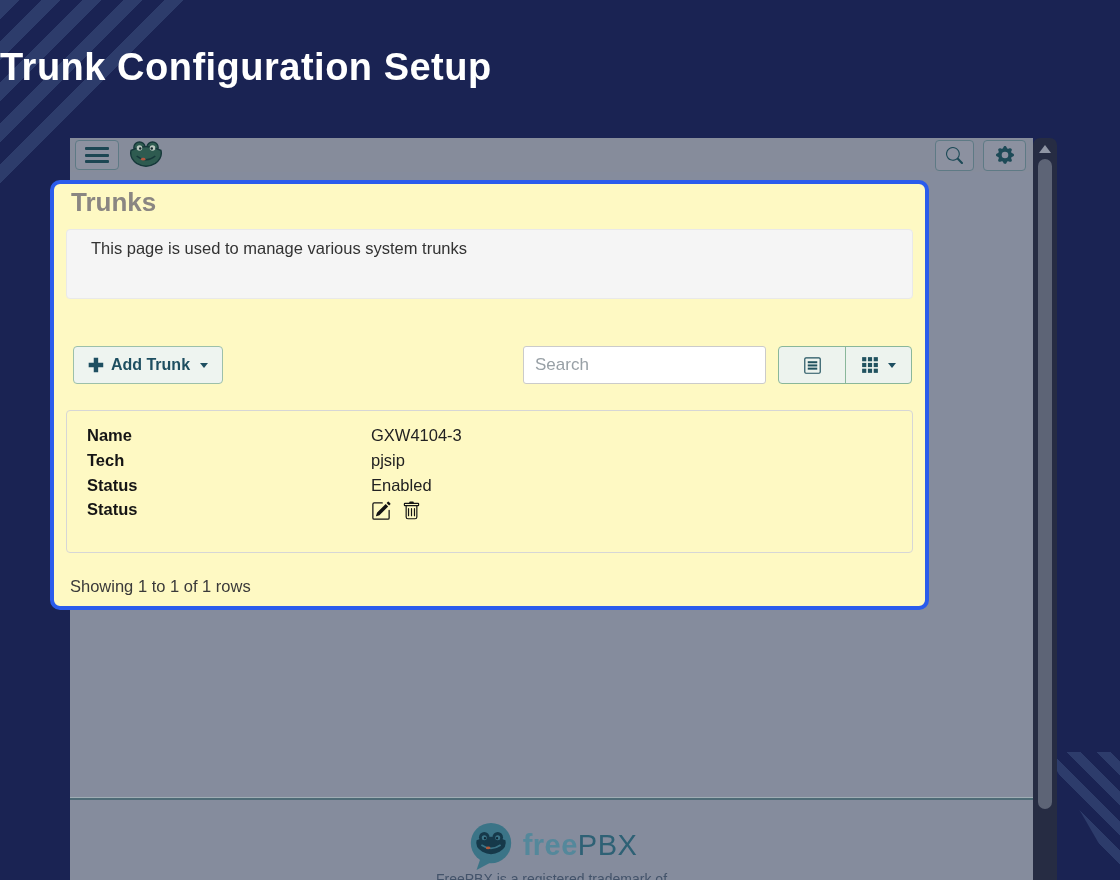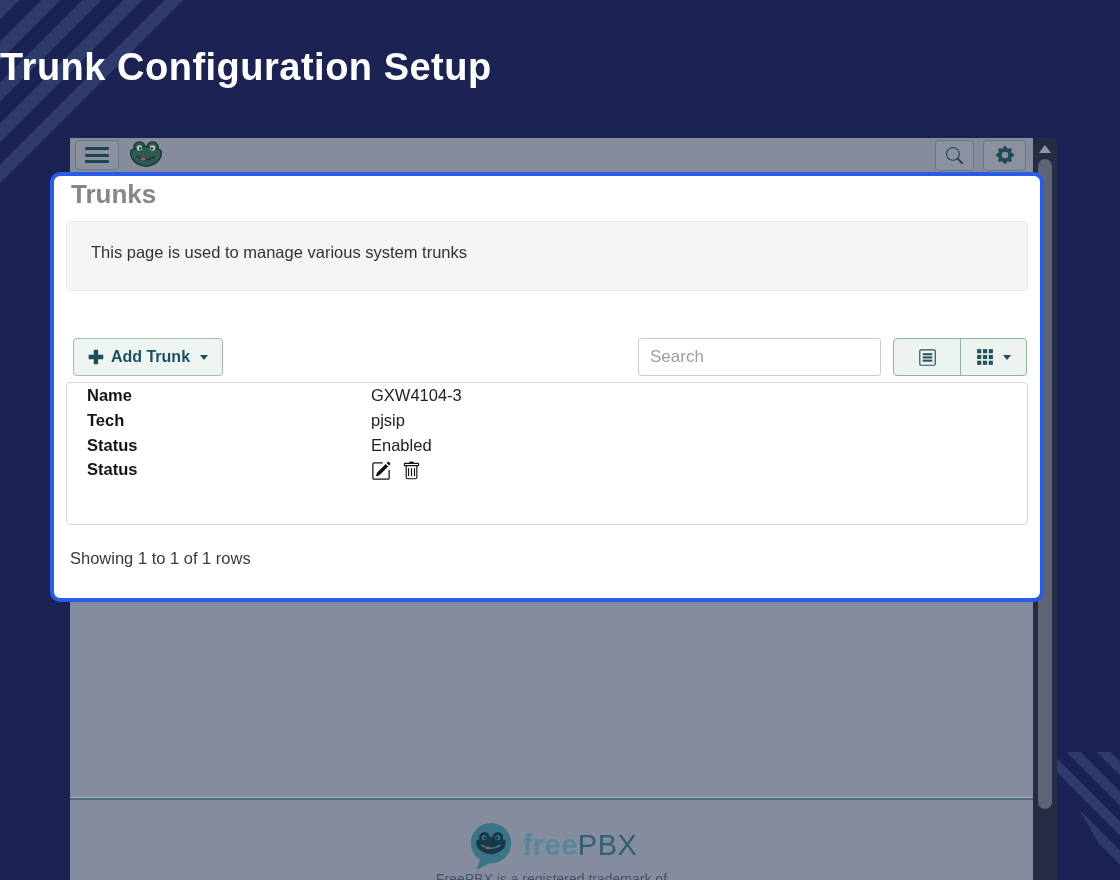--- a/index.html
+++ b/index.html
@@ -44,47 +44,47 @@
   
   .scrollbar{position:absolute;right:0;top:0;width:24px;height:742px;background:#262c43;
     border-radius:7px 7px 0 0;}
   .sb-arrow{position:absolute;top:7px;left:50%;transform:translateX(-50%);width:0;height:0;
     border-left:6px solid transparent;border-right:6px solid transparent;
     border-bottom:8px solid #8f95a4;}
   .sb-thumb{position:absolute;top:21px;left:5px;width:14px;height:650px;background:#5d6476;
     border-radius:7px;}
 
   
-  .highlight-panel{position:absolute;left:50px;top:172px;width:994px;height:430px;
-    background:#ffffff;border:4px solid #2a5cec;border-radius:10px;box-sizing:border-box;
+  .highlight-panel{position:absolute;left:50px;top:180px;width:879px;height:430px;
+    background:#fef9c3;border:4px solid #2a5cec;border-radius:10px;box-sizing:border-box;
     overflow:hidden;z-index:5;}
   .panel-heading{margin:3px 0 0 17px;font-size:26px;font-weight:700;color:#8a8682;}
   .well{margin:11px 12px 0 12px;height:70px;background:#f5f5f5;border:1px solid #e9e9e9;
-    border-radius:4px;box-sizing:border-box;padding:21px 0 0 24px;font-size:16.5px;color:#333;}
+    border-radius:4px;box-sizing:border-box;padding:9px 0 0 24px;font-size:16.5px;color:#333;}
 
   .toolbar{display:flex;align-items:center;margin-top:47px;padding:0 13px 0 19px;}
   .add-btn{height:38px;padding:0 14px;display:flex;align-items:center;gap:7px;
     background:#eef4f0;border:1px solid #9cc0aa;border-radius:4px;color:#1e4f61;
     font-weight:700;font-size:16px;cursor:pointer;}
   .plus-glyph{font-size:19px;font-weight:700;line-height:1;}
   .caret{width:0;height:0;border-left:4.5px solid transparent;border-right:4.5px solid transparent;
     border-top:5px solid #1e4f61;margin-left:3px;}
   .flex-spacer{flex:1;}
   .search-input{width:243px;height:38px;box-sizing:border-box;border:1px solid #cbcbcb;
     border-radius:3px;padding:16px 11px;font-size:17px;color:#444;margin-right:12px;
     font-family:"Liberation Sans",sans-serif;outline:none;}
   .search-input::placeholder{color:#98a0a6;}
   .btn-group{display:flex;border:1px solid #8ab79a;border-radius:4px;overflow:hidden;
     background:#edf3ee;}
   .group-btn{width:66px;height:36px;display:flex;align-items:center;justify-content:center;
     gap:6px;cursor:pointer;background:transparent;border:none;}
   .group-btn + .group-btn{border-left:1px solid #8ab79a;}
 
-  .card{margin:6px 12px 0 12px;height:143px;border:1px solid #d6d6d6;border-radius:4px;
-    box-sizing:border-box;padding:0 0 0 20px;}
+  .card{margin:26px 12px 0 12px;height:143px;border:1px solid #d6d6d6;border-radius:4px;
+    box-sizing:border-box;padding:12px 0 0 20px;}
   .record-row{display:grid;grid-template-columns:284px 1fr;line-height:24.8px;font-size:16.5px;}
   .cell-label{font-weight:700;color:#151515;}
   .cell-value{color:#222;}
   .actions-cell{display:flex;gap:11px;align-items:center;padding-top:3px;}
   .action-btn{background:none;border:none;padding:0;cursor:pointer;display:flex;}
 
   .summary{margin:24px 0 4px 16px;font-size:16.5px;color:#3a3a3a;}
 </style>
 </head>
 <body>

